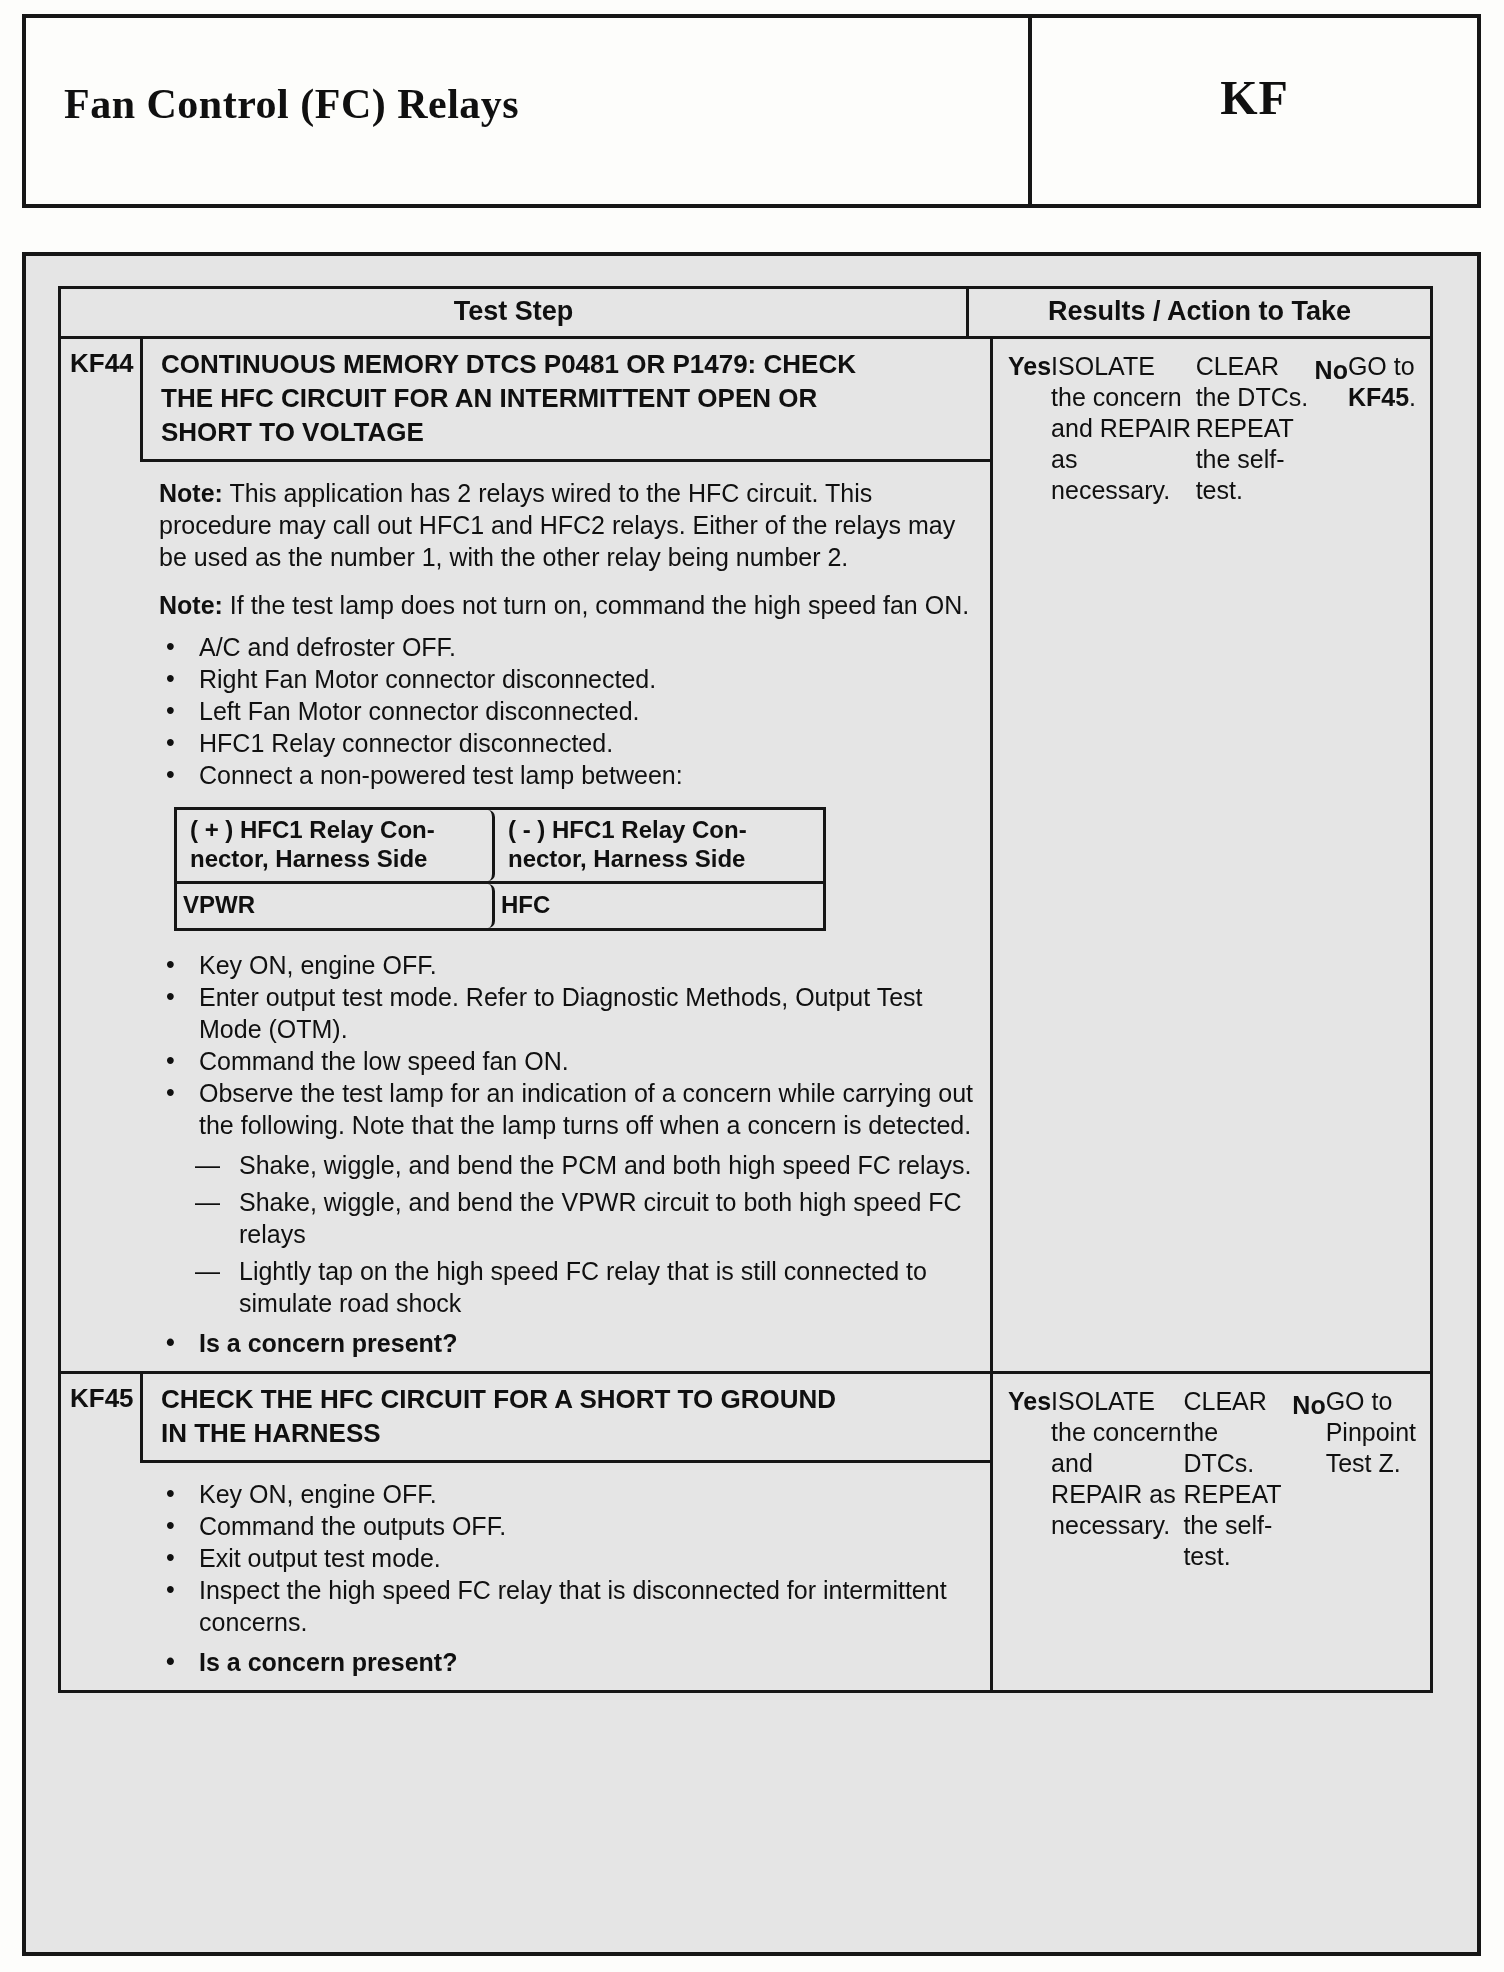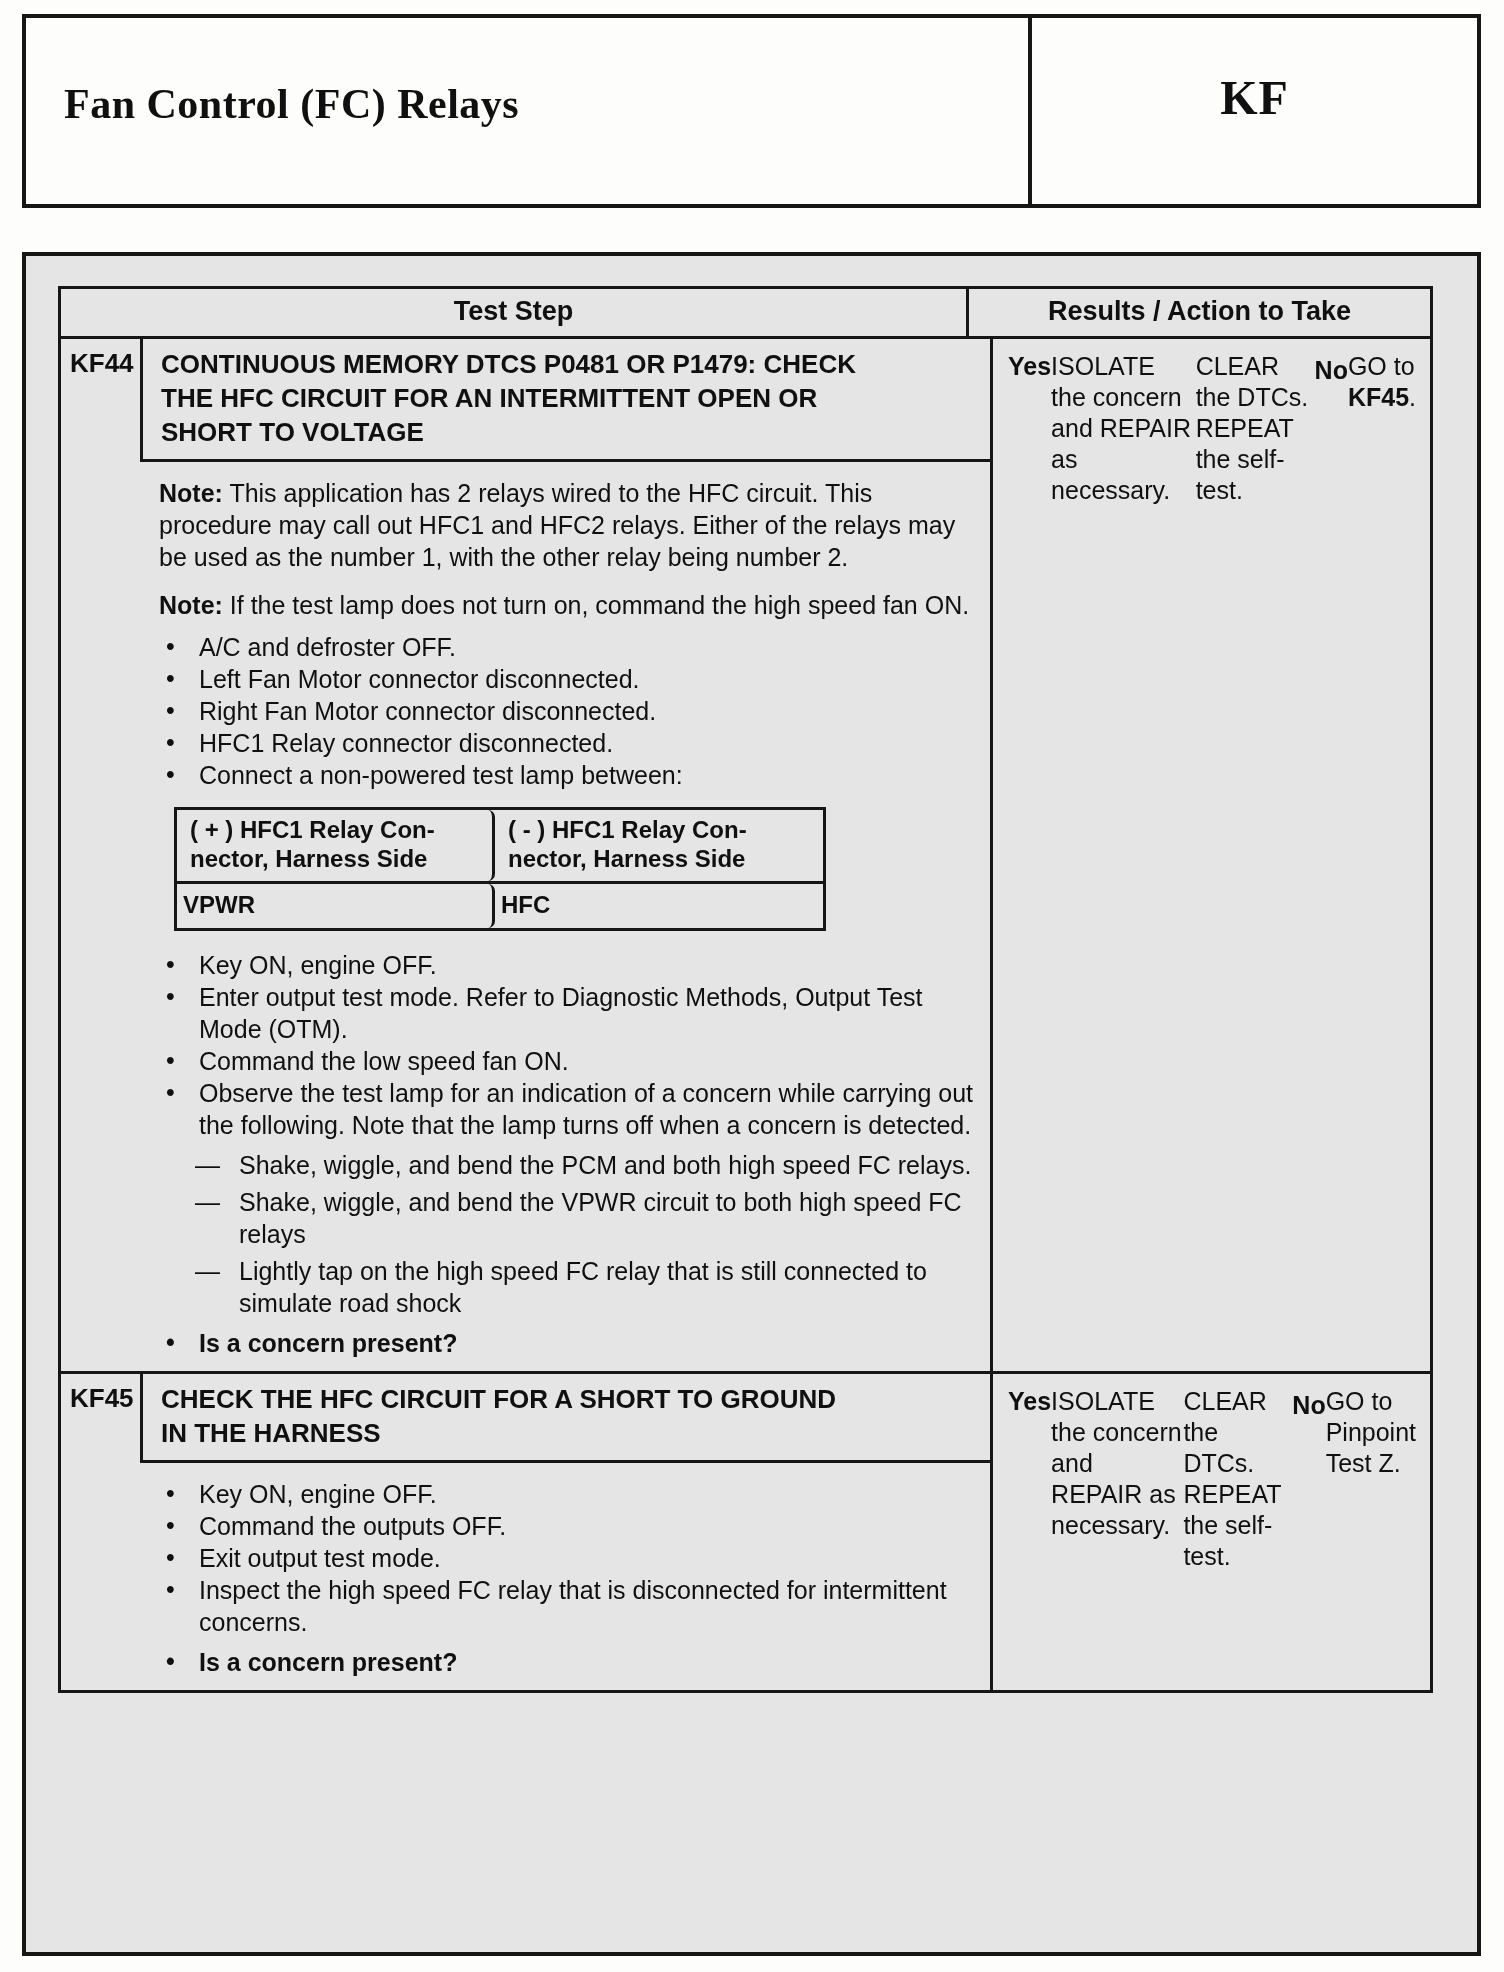--- a/index.html
+++ b/index.html
@@ -130,22 +130,22 @@
 SHORT TO VOLTAGE</div>
           </div>
           <div class="step-body">
 
             <p class="note"><b class="inline-bold">Note:</b><span> This application has 2 relays wired to the HFC circuit. This procedure may call out HFC1 and HFC2 relays. Either of the relays may be used as the number 1, with the other relay being number 2.</span></p>
 
             <p class="note tight"><b class="inline-bold">Note:</b><span> If the test lamp does not turn on, command the high speed fan ON.</span></p>
 
             <ul class="bullets">
               <li>A/C and defroster OFF.</li>
+              <li>Right Fan Motor connector disconnected.</li>
               <li>Left Fan Motor connector disconnected.</li>
-              <li>Right Fan Motor connector disconnected.</li>
               <li>HFC1 Relay connector disconnected.</li>
               <li>Connect a non-powered test lamp between:</li>
             </ul>
 
             <div class="conn-table">
               <div class="conn-head">
                 <div class="conn-th conn-c1">( + ) HFC1 Relay Con-
 nector, Harness Side</div>
                 <div class="conn-th conn-c2">( - ) HFC1 Relay Con-
 nector, Harness Side</div>

